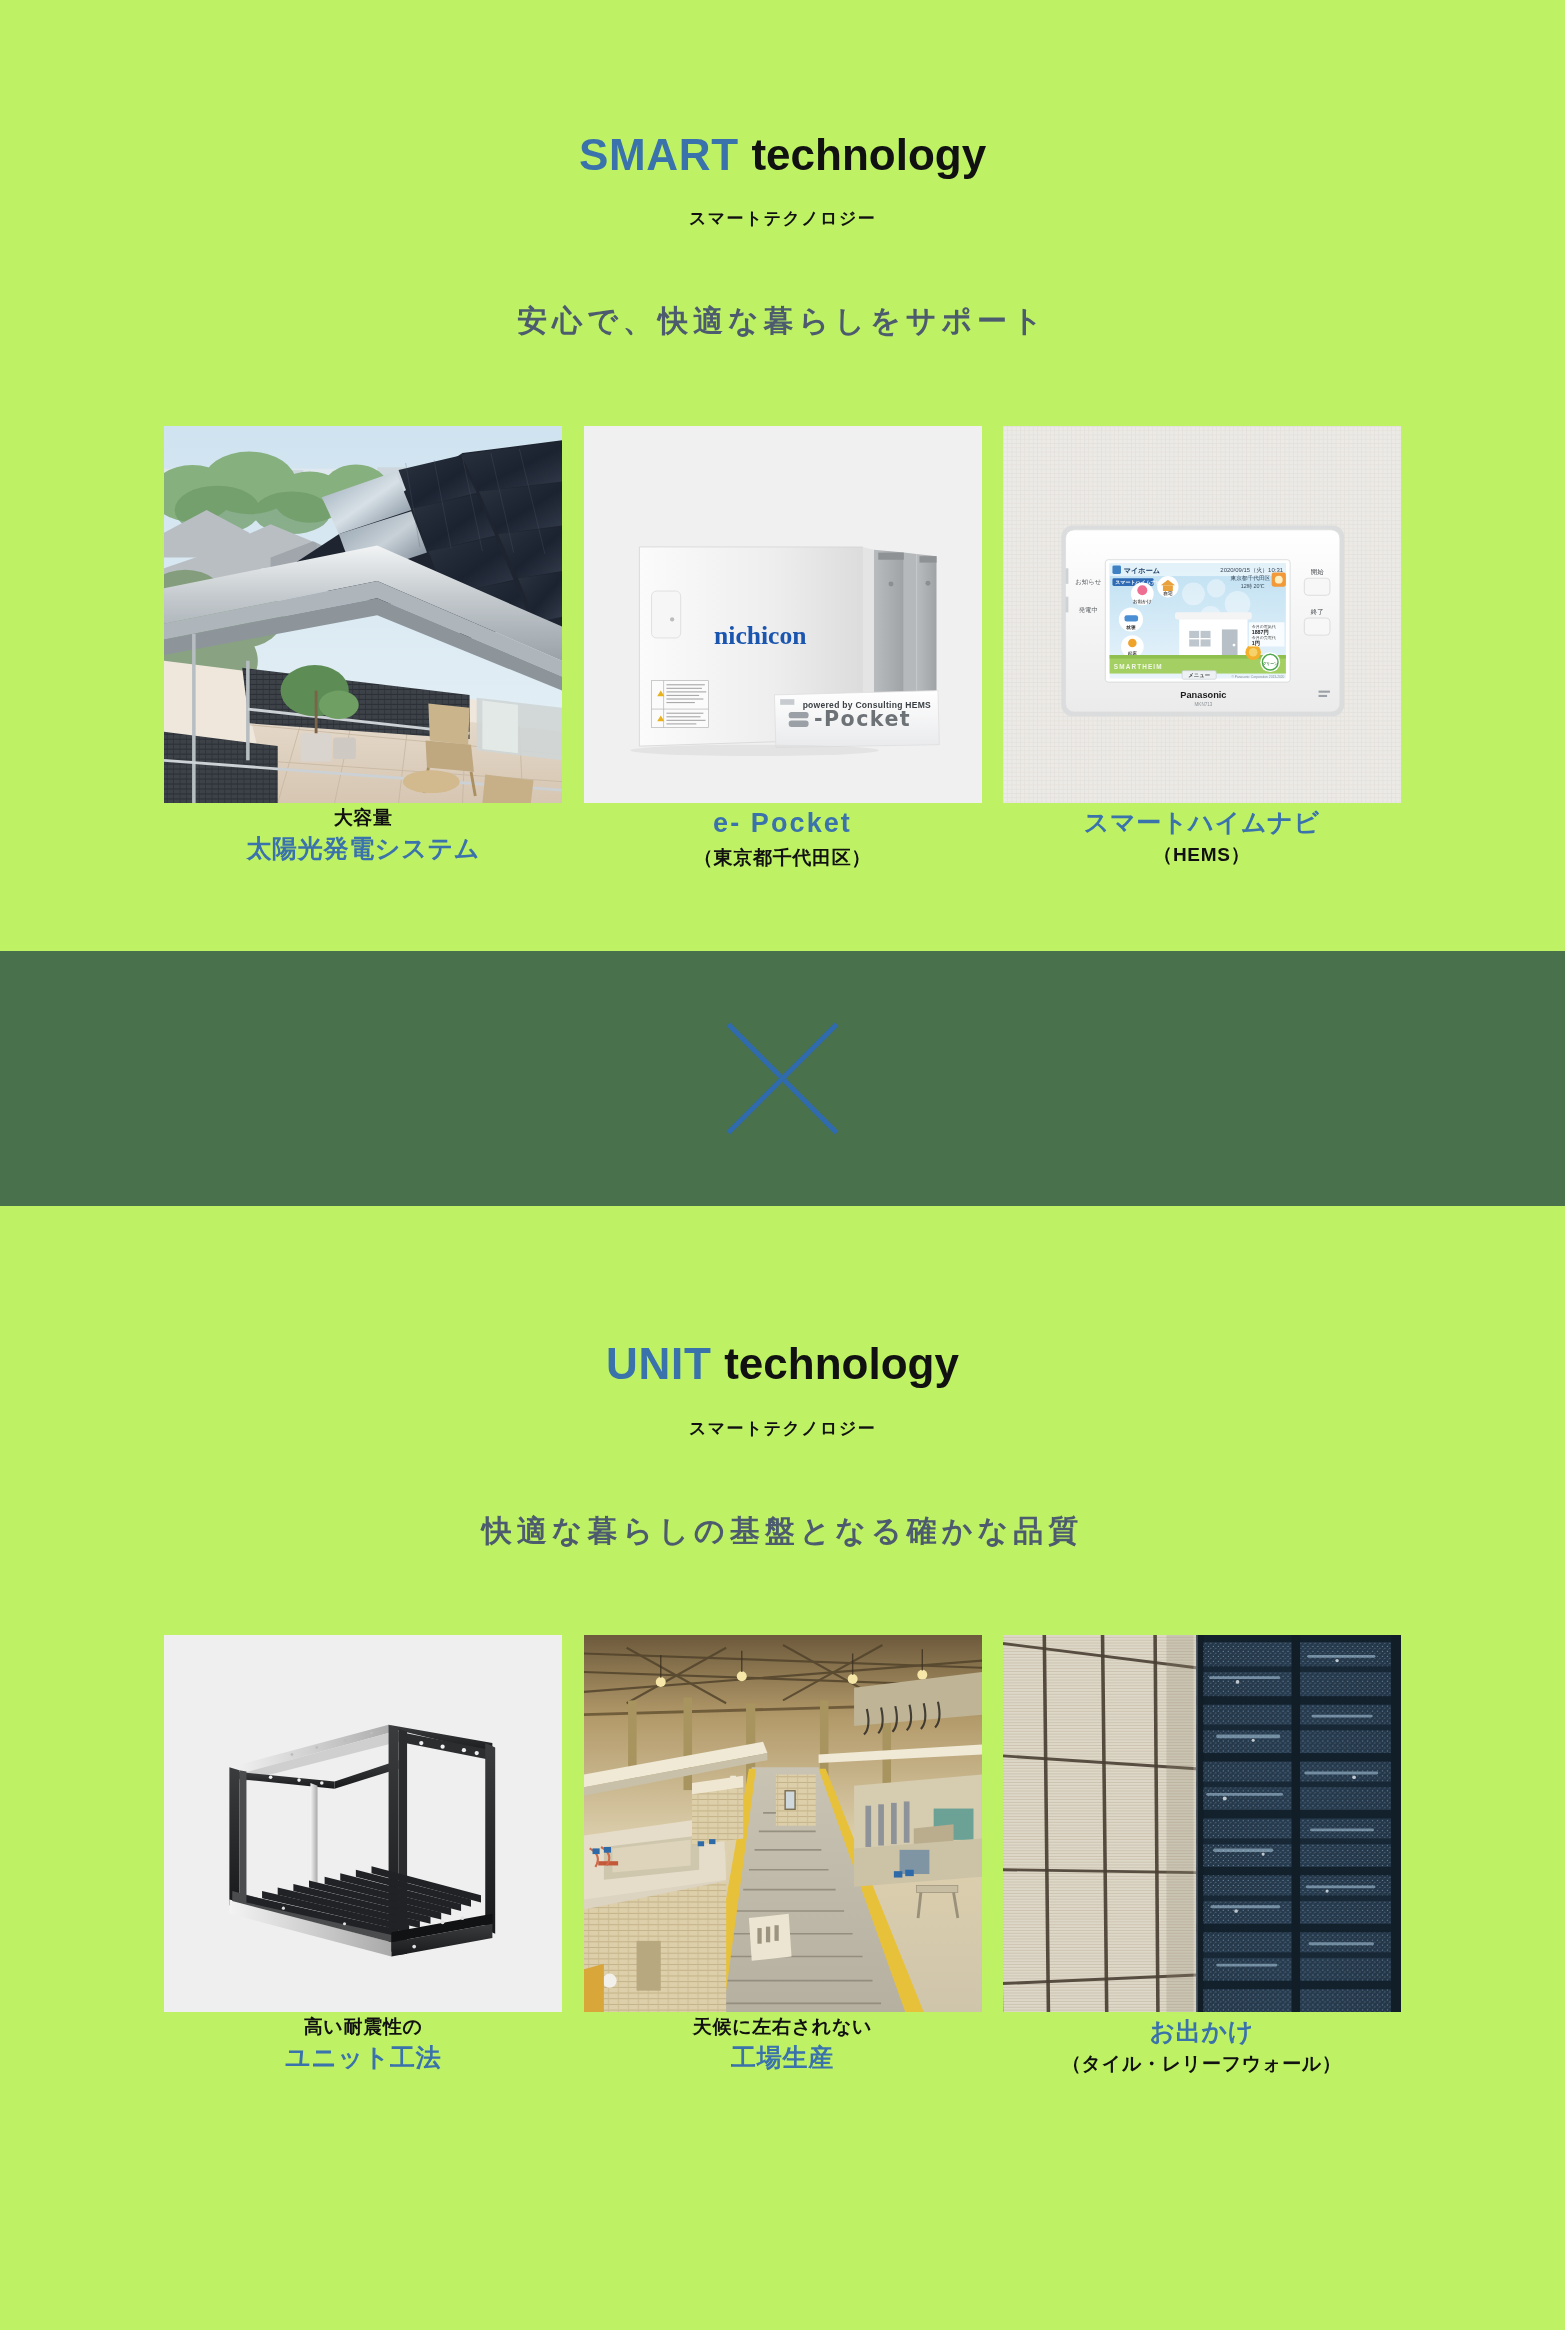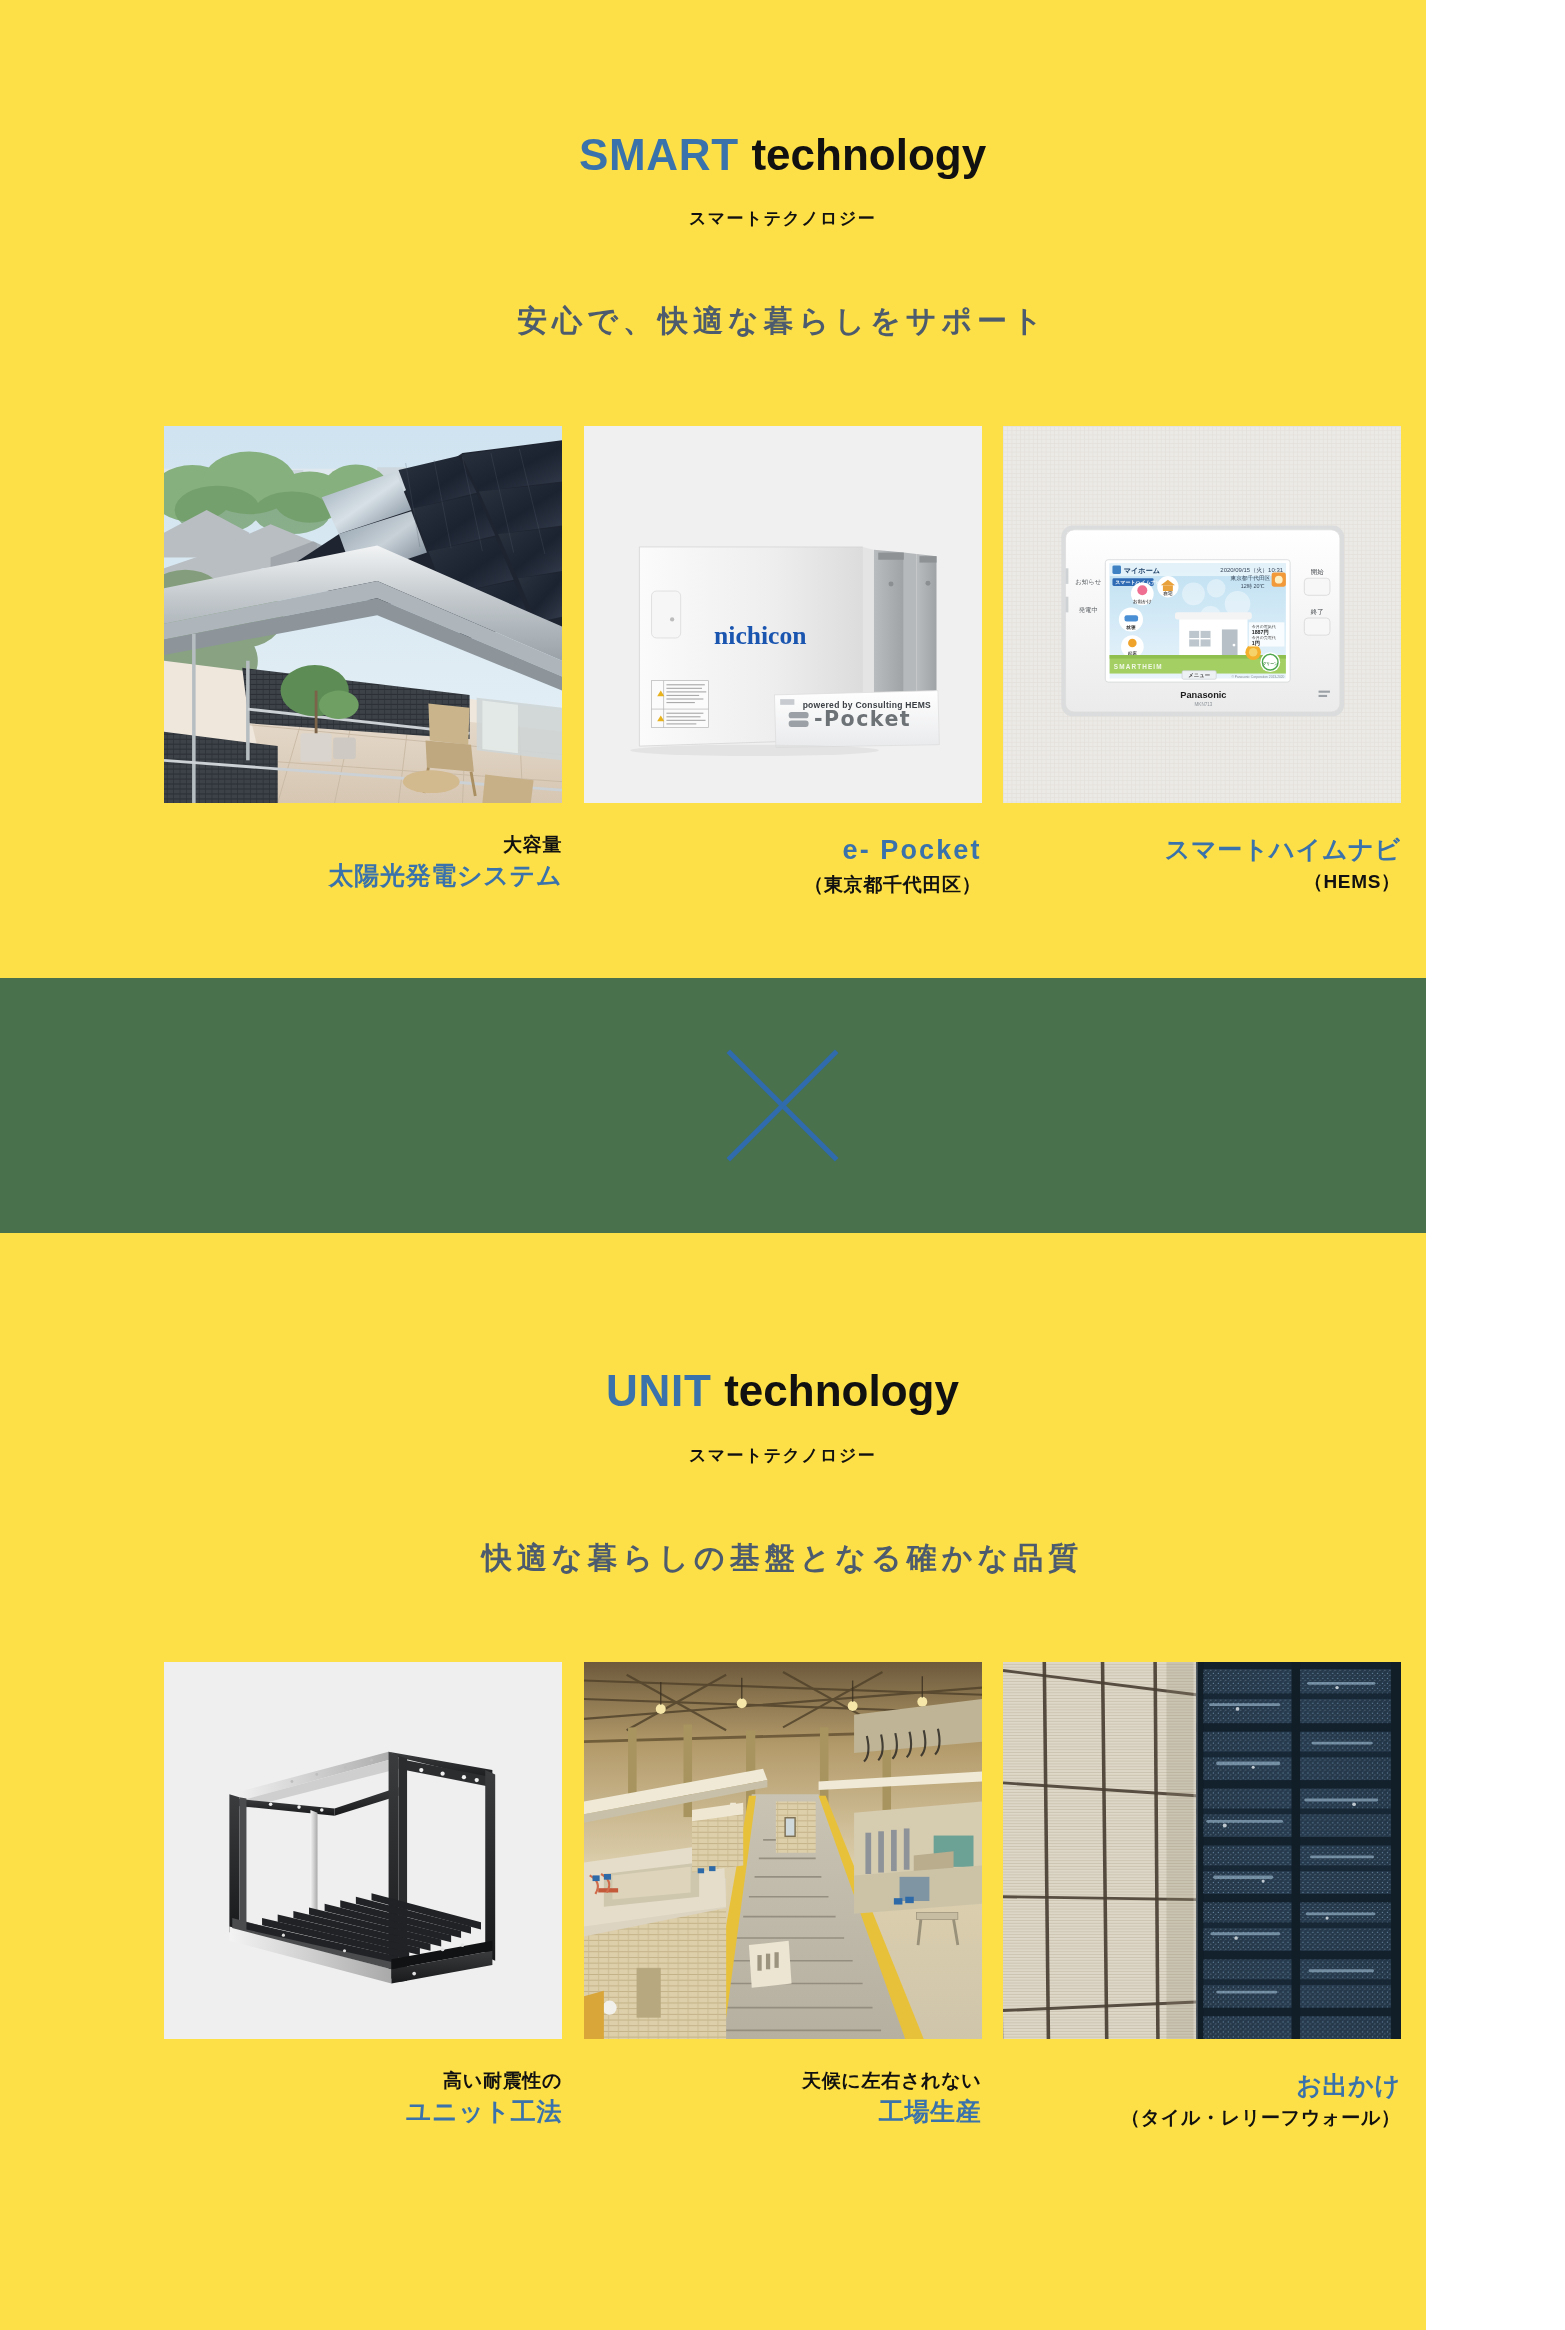--- a/index.html
+++ b/index.html
@@ -5,24 +5,24 @@
 <style>
   * { box-sizing: border-box; margin: 0; padding: 0; }
 
   html, body {
     width: 1565px;
     background: #ffffff;
     font-family: "Liberation Sans", "DejaVu Sans", sans-serif;
   }
 
   .page {
-    width: 1426px;
+    width: 1565px;
     min-height: 2330px;
     position: relative;
-    background: #fde047;
+    background: #bef264;
     overflow: hidden;
   }
 
   
   .section { width: 1565px; }
 
   .sec-head {
     text-align: center;
   }
   .sec-title {
@@ -63,22 +63,22 @@
   .thumb {
     width: 398px;
     height: 377px;
     overflow: hidden;
     position: relative;
     background: #eeeeee;
   }
   .thumb svg { display: block; width: 100%; height: 100%; }
 
   .cap {
-    text-align: right;
-    padding-top: 29px;
+    text-align: center;
+    padding-top: 2px;
     line-height: 1.38;
   }
   .cap .small {
     display: block;
     font-size: 19px;
     font-weight: 700;
     color: #111111;
     letter-spacing: 0.7px;
   }
   .cap .big {

